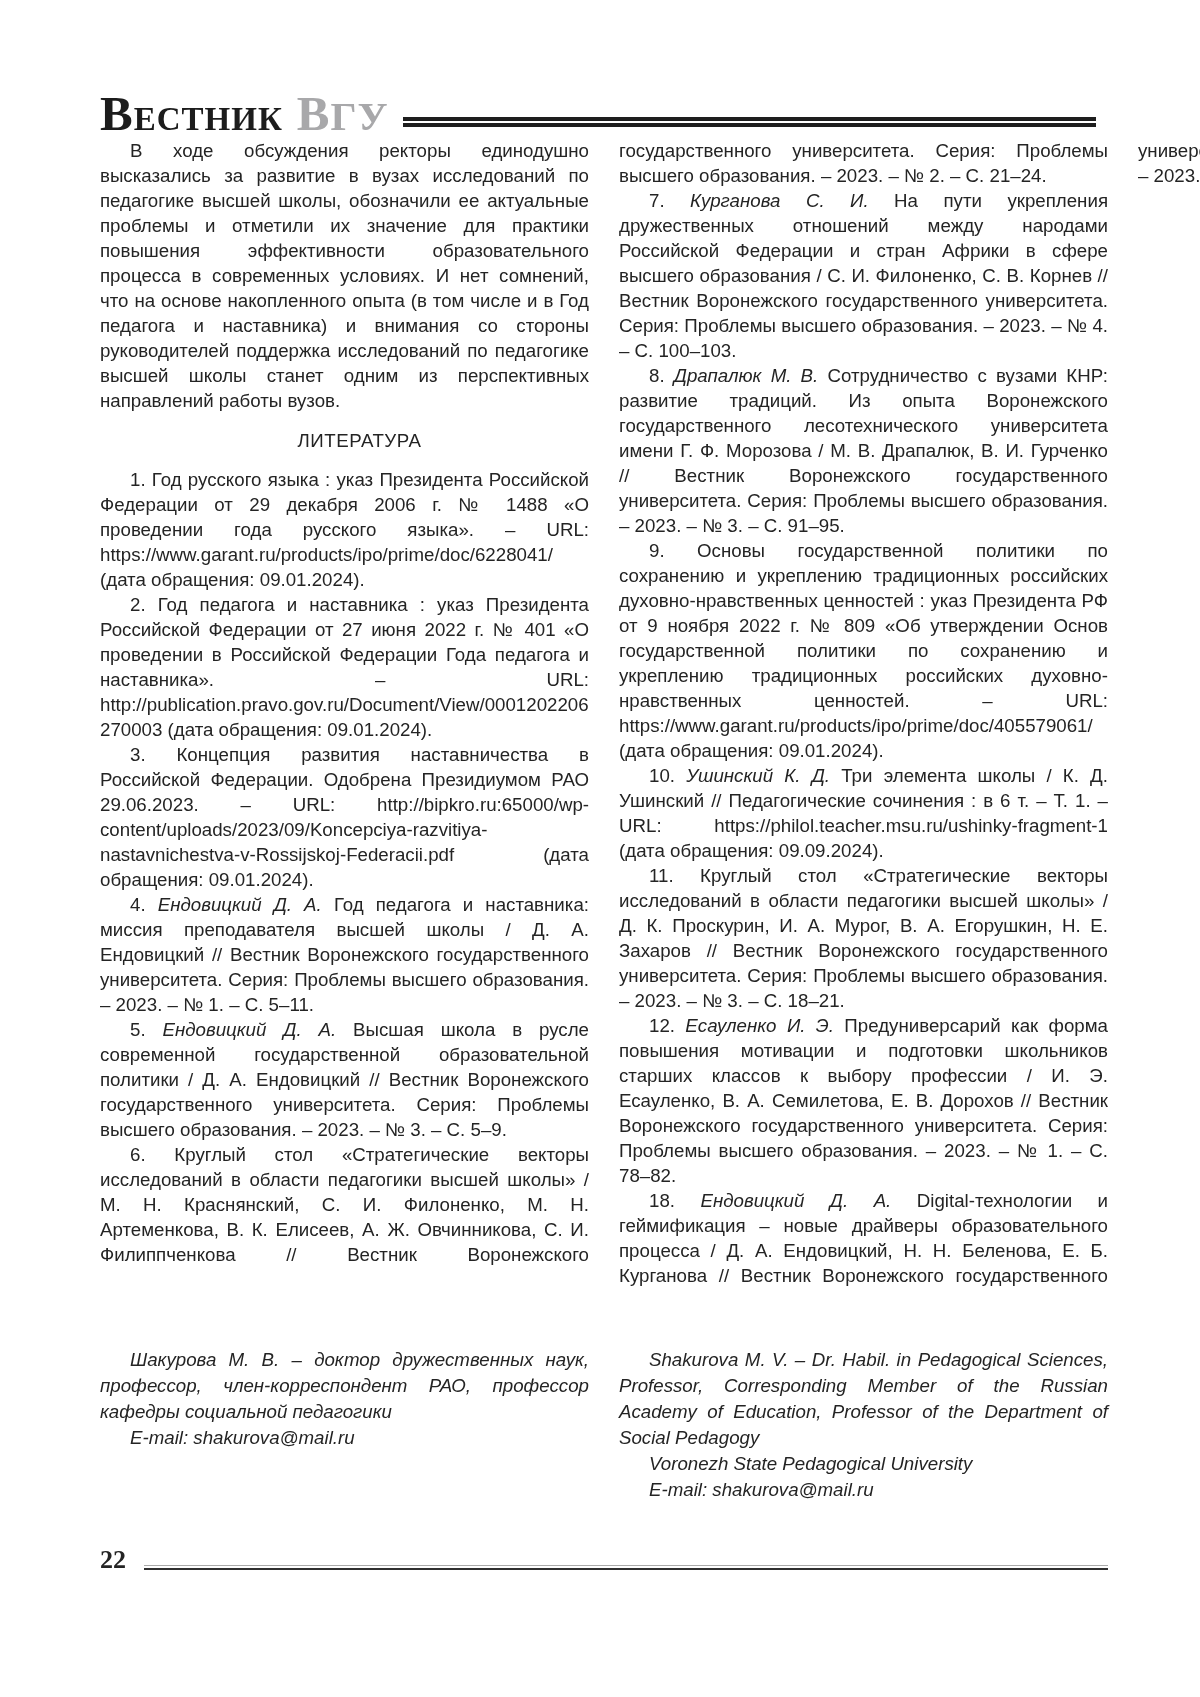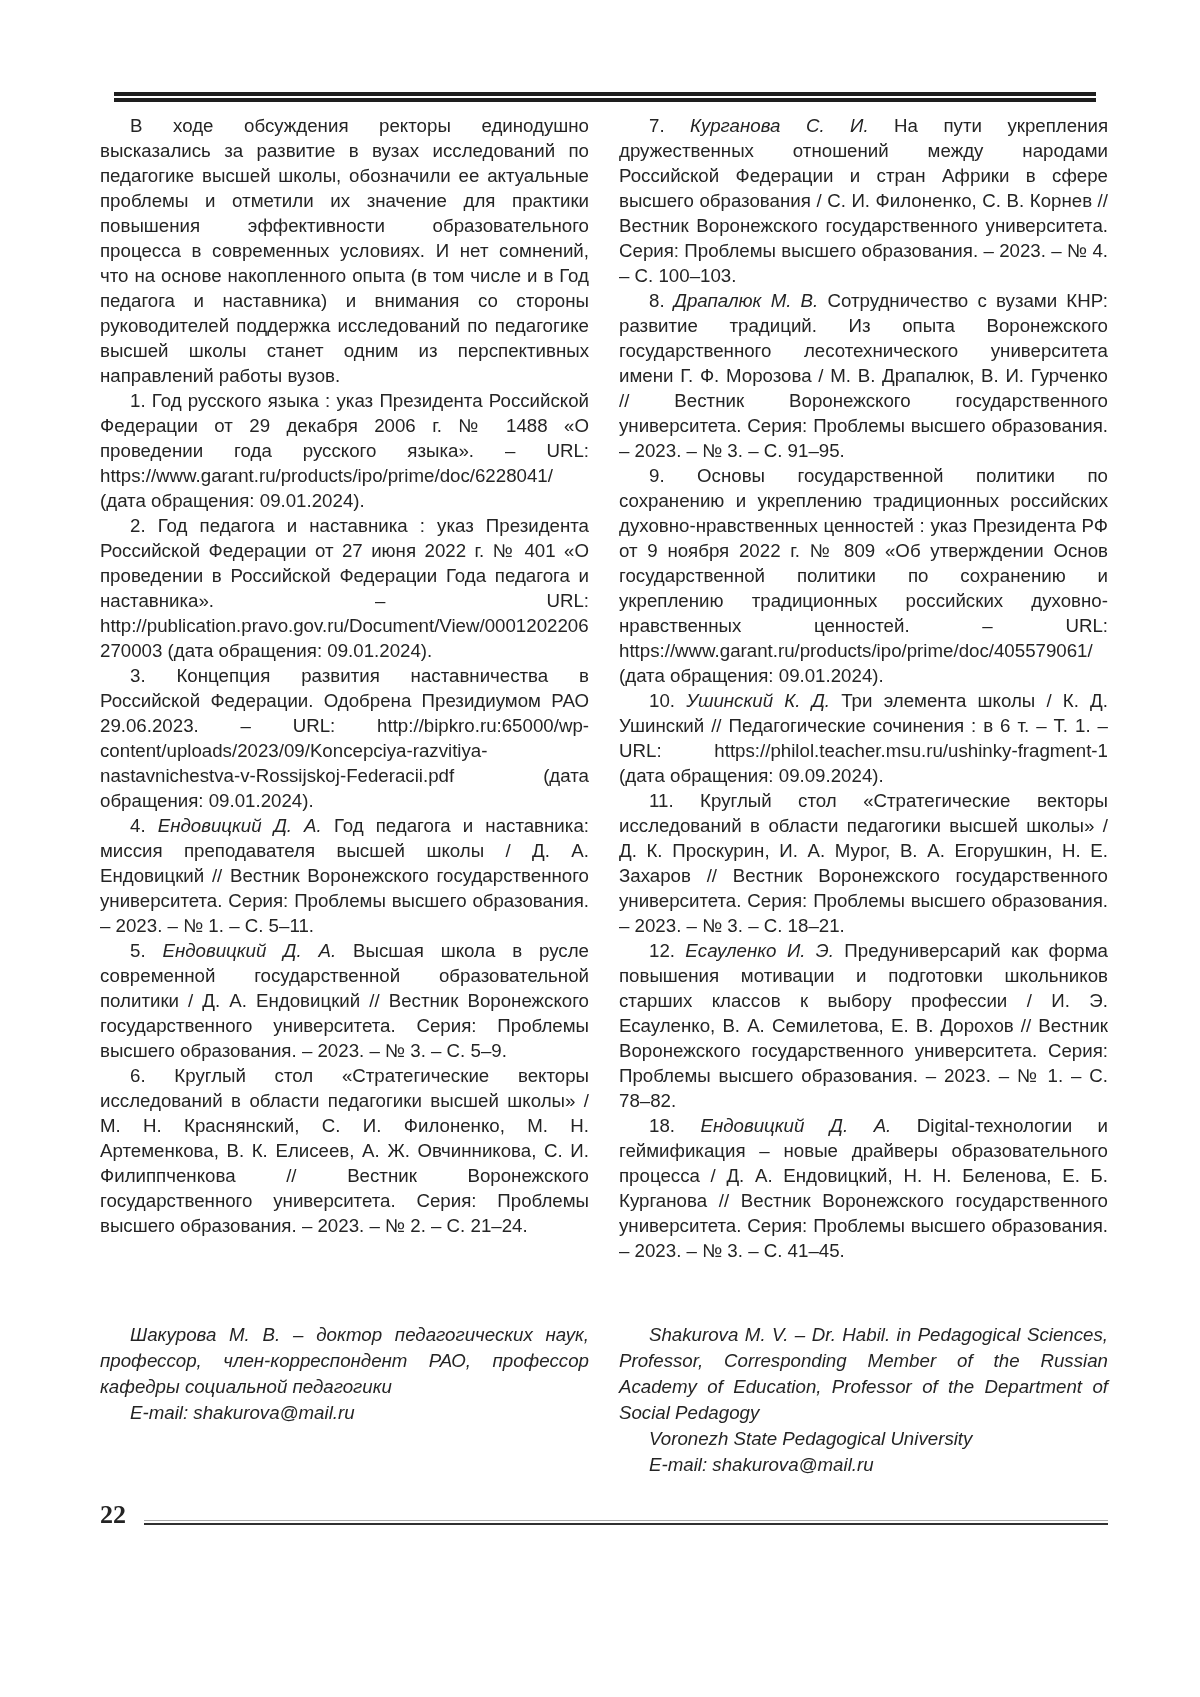--- a/index.html
+++ b/index.html
@@ -29,54 +29,58 @@
   .ref { overflow-wrap:anywhere; }
   .lit-heading { text-align:center; text-indent:0; margin:15px 0 14px 0; letter-spacing:0.5px; }
   .au { font-style:italic; }
   
   .affil {
     margin-top:44px; display:grid; grid-template-columns:1fr 1fr; column-gap:30px;
     font-style:italic; font-size:18.7px; line-height:26px; text-align:justify;
   }
   .affil p { text-indent:30px; }
   
-  .footer { display:flex; align-items:flex-end; margin-top:24px;text-align:center; }
+  .footer { display:flex; align-items:flex-end; margin-top:44px;text-align:center; }
   .page-num { font-family:"Liberation Serif", serif; font-weight:bold; font-size:26px; line-height:1; }
   .footer-rule { flex:1; margin-left:18px; margin-bottom:3px; height:5px; border-top:1px solid #aaaaaa; border-bottom:2.5px solid #303030; }
 </style>
 </head>
 <body>
 
 <div class="page">
 
   <div class="header">
+    <div class="logo">
+      <span class="cap">В</span><span class="rest">ЕСТНИК</span><span class="cap gray vgu-cap">В</span><span class="gray vgu-rest">ГУ</span>
+    </div>
     <div class="header-rule"></div>
   </div>
 
   <div class="content">
     <p>В ходе обсуждения ректоры единодушно высказались за развитие в вузах исследований по педагогике высшей школы, обозначили ее актуальные проблемы и отметили их значение для практики повышения эффективности образовательного процесса в современных условиях. И нет сомнений, что на основе накопленного опыта (в том числе и в Год педагога и наставника) и внимания со стороны руководителей поддержка исследований по педагогике высшей школы станет одним из перспективных направлений работы вузов.</p>
+    <p class="lit-heading">ЛИТЕРАТУРА</p>
 
     <p class="ref"><span>1.</span> <span class="au"></span> <span>Год русского языка : указ Президента Российской Федерации от 29 декабря 2006 г. № 1488 «О проведении года русского языка». – URL: https://www.garant.ru/products/ipo/prime/doc/6228041/ (дата обращения: 09.01.2024).</span></p>
     <p class="ref"><span>2.</span> <span class="au"></span> <span>Год педагога и наставника : указ Президента Российской Федерации от 27 июня 2022 г. № 401 «О проведении в Российской Федерации Года педагога и наставника». – URL: http://publication.pravo.gov.ru/Document/View/0001202206270003 (дата обращения: 09.01.2024).</span></p>
     <p class="ref"><span>3.</span> <span class="au"></span> <span>Концепция развития наставничества в Российской Федерации. Одобрена Президиумом РАО 29.06.2023. – URL: http://bipkro.ru:65000/wp-content/uploads/2023/09/Koncepciya-razvitiya-nastavnichestva-v-Rossijskoj-Federacii.pdf (дата обращения: 09.01.2024).</span></p>
     <p class="ref"><span>4.</span> <span class="au">Ендовицкий Д. А.</span> <span>Год педагога и наставника: миссия преподавателя высшей школы / Д. А. Ендовицкий // Вестник Воронежского государственного университета. Серия: Проблемы высшего образования. – 2023. – № 1. – С. 5–11.</span></p>
     <p class="ref"><span>5.</span> <span class="au">Ендовицкий Д. А.</span> <span>Высшая школа в русле современной государственной образовательной политики / Д. А. Ендовицкий // Вестник Воронежского государственного университета. Серия: Проблемы высшего образования. – 2023. – № 3. – С. 5–9.</span></p>
     <p class="ref"><span>6.</span> <span class="au"></span> <span>Круглый стол «Стратегические векторы исследований в области педагогики высшей школы» / М. Н. Краснянский, С. И. Филоненко, М. Н. Артеменкова, В. К. Елисеев, А. Ж. Овчинникова, С. И. Филиппченкова // Вестник Воронежского государственного университета. Серия: Проблемы высшего образования. – 2023. – № 2. – С. 21–24.</span></p>
     <p class="ref"><span>7.</span> <span class="au">Курганова С. И.</span> <span>На пути укрепления дружественных отношений между народами Российской Федерации и стран Африки в сфере высшего образования / С. И. Филоненко, С. В. Корнев // Вестник Воронежского государственного университета. Серия: Проблемы высшего образования. – 2023. – № 4. – С. 100–103.</span></p>
     <p class="ref"><span>8.</span> <span class="au">Драпалюк М. В.</span> <span>Сотрудничество с вузами КНР: развитие традиций. Из опыта Воронежского государственного лесотехнического университета имени Г. Ф. Морозова / М. В. Драпалюк, В. И. Гурченко // Вестник Воронежского государственного университета. Серия: Проблемы высшего образования. – 2023. – № 3. – С. 91–95.</span></p>
     <p class="ref"><span>9.</span> <span class="au"></span> <span>Основы государственной политики по сохранению и укреплению традиционных российских духовно-нравственных ценностей : указ Президента РФ от 9 ноября 2022 г. № 809 «Об утверждении Основ государственной политики по сохранению и укреплению традиционных российских духовно-нравственных ценностей. – URL: https://www.garant.ru/products/ipo/prime/doc/405579061/ (дата обращения: 09.01.2024).</span></p>
     <p class="ref"><span>10.</span> <span class="au">Ушинский К. Д.</span> <span>Три элемента школы / К. Д. Ушинский // Педагогические сочинения : в 6 т. – Т. 1. – URL: https://philol.teacher.msu.ru/ushinky-fragment-1 (дата обращения: 09.09.2024).</span></p>
     <p class="ref"><span>11.</span> <span class="au"></span> <span>Круглый стол «Стратегические векторы исследований в области педагогики высшей школы» / Д. К. Проскурин, И. А. Мурог, В. А. Егорушкин, Н. Е. Захаров // Вестник Воронежского государственного университета. Серия: Проблемы высшего образования. – 2023. – № 3. – С. 18–21.</span></p>
     <p class="ref"><span>12.</span> <span class="au">Есауленко И. Э.</span> <span>Предуниверсарий как форма повышения мотивации и подготовки школьников старших классов к выбору профессии / И. Э. Есауленко, В. А. Семилетова, Е. В. Дорохов // Вестник Воронежского государственного университета. Серия: Проблемы высшего образования. – 2023. – № 1. – С. 78–82.</span></p>
     <p class="ref"><span>18.</span> <span class="au">Ендовицкий Д. А.</span> <span>Digital-технологии и геймификация – новые драйверы образовательного процесса / Д. А. Ендовицкий, Н. Н. Беленова, Е. Б. Курганова // Вестник Воронежского государственного университета. Серия: Проблемы высшего образования. – 2023. – № 3. – С. 41–45.</span></p>
   </div>
 
   <div class="affil">
     <div>
-      <p>Шакурова М. В. – доктор педагогических наук, профессор, член-корреспондент РАО, профессор кафедры социальной педагогики</p>
+      <p>Шакурова М. В. – доктор дружественных наук, профессор, член-корреспондент РАО, профессор кафедры социальной педагогики</p>
       <p>E-mail: shakurova@mail.ru</p>
     </div>
     <div>
       <p>Shakurova M. V. – Dr. Habil. in Pedagogical Sciences, Professor, Corresponding Member of the Russian Academy of Education, Professor of the Department of Social Pedagogy</p>
       <p>Voronezh State Pedagogical University</p>
       <p>E-mail: shakurova@mail.ru</p>
     </div>
   </div>
 
   <div class="footer">

